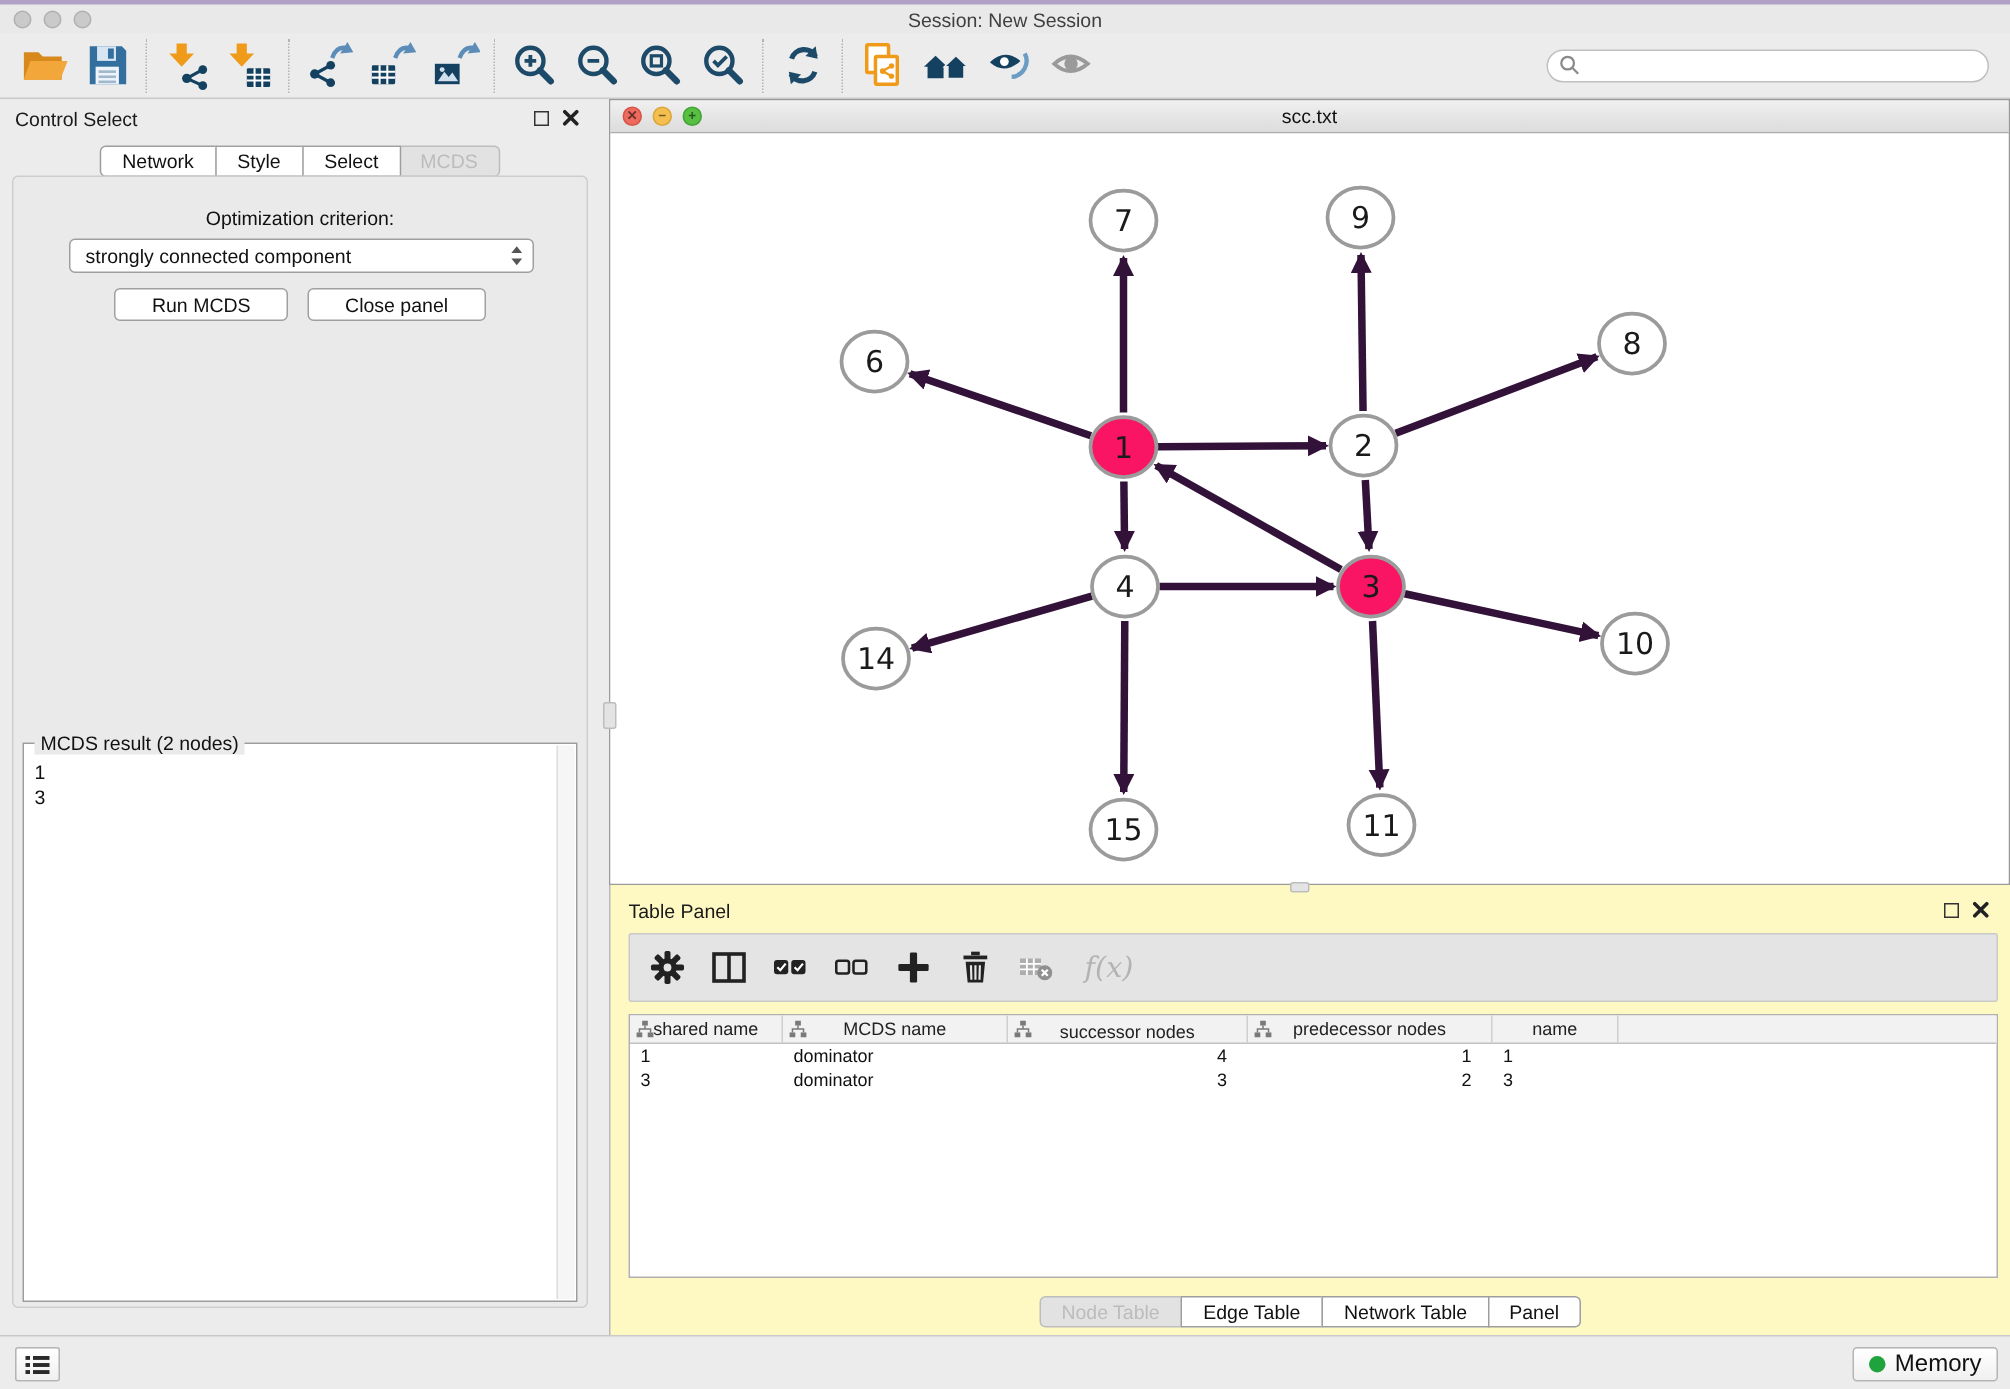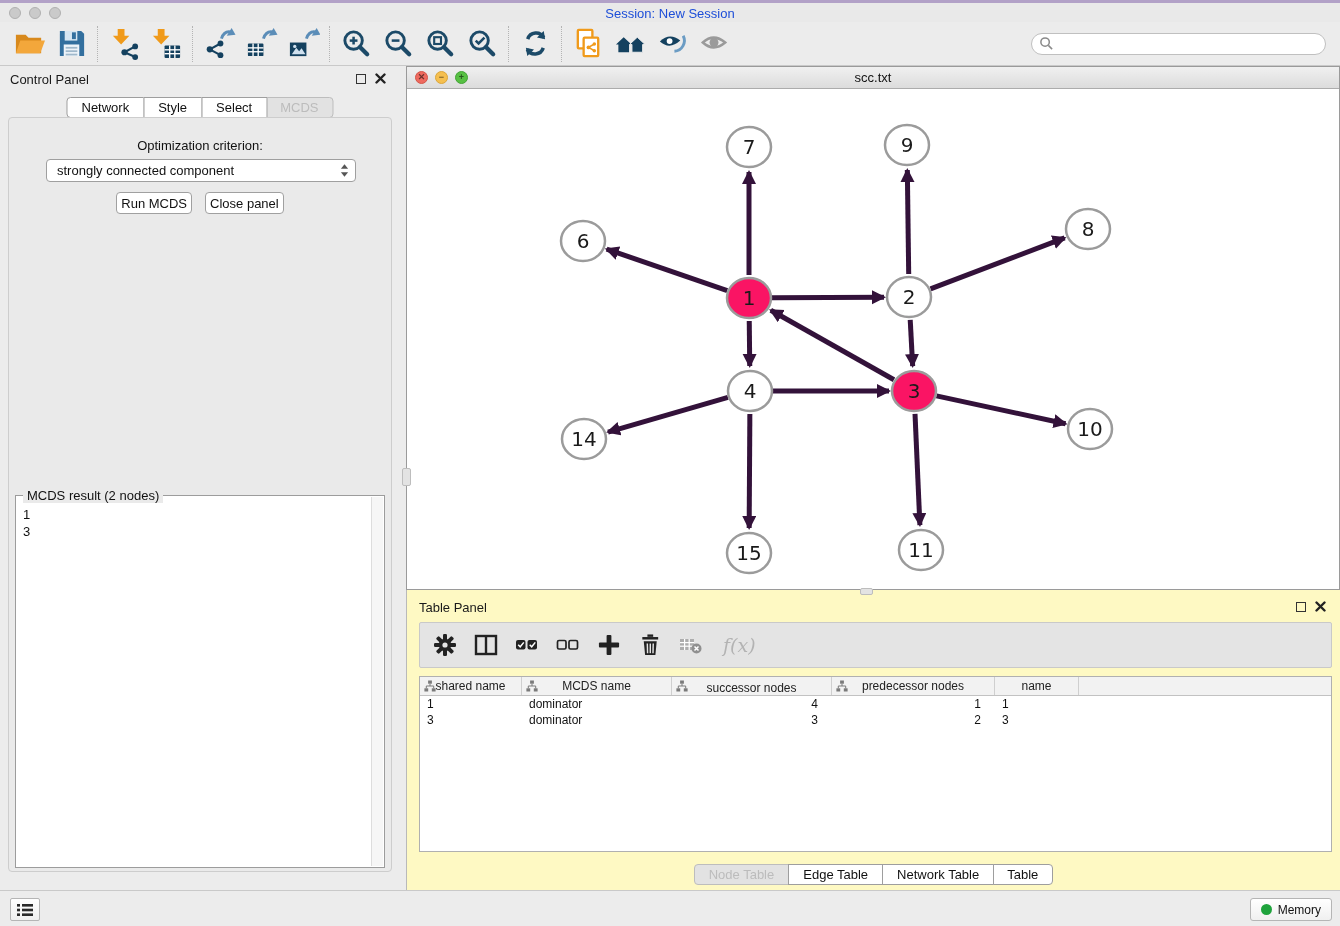--- a/index.html
+++ b/index.html
@@ -4,21 +4,21 @@
 <style>
   * { box-sizing: border-box; margin: 0; padding: 0; }
   html,body { width:1340px; height:926px; }
   body { font-family:"Liberation Sans", sans-serif; background:#ececec; position:relative; overflow:hidden; }
   .app { position:absolute; inset:0; }
 
   
   .titlebar { position:absolute; left:0; top:0; width:1340px; height:22px; background:#e9e9e9; border-top:3px solid #b2a1c7; }
   .tl-dots { position:absolute; left:9px; top:4px; display:flex; gap:8px; }
   .tl { width:12px; height:12px; border-radius:50%; background:#cacaca; border:1px solid #b0b0b0; }
-  .app-title { position:absolute; left:0; right:0; top:3px; text-align:center; font-size:13px; color:#1d4ed8; }
+  .app-title { position:absolute; left:0; right:0; top:3px; text-align:center; font-size:13px; color:#404040; }
 
   
   .toolbar { position:absolute; left:0; top:22px; width:1340px; height:44px; background:#ececec; border-bottom:1px solid #c9c9c9; display:flex; align-items:center; padding:0 8px; }
   .tbtn { width:42px; height:38px; display:flex; align-items:center; justify-content:center; flex:0 0 auto; }
   .tbtn svg { width:33px; height:33px; }
   .tsep { width:1px; height:36px; border-left:1px dotted #b4b4b4; margin:0 5px; flex:0 0 auto; }
   .search { margin-left:auto; margin-right:6px; position:relative; width:295px; height:22px; }
   .search input { width:100%; height:100%; border:1px solid #c0c0c0; border-radius:12px; background:#fff; padding:0 8px 0 27px; font-size:12px; outline:none; }
   .search svg { position:absolute; left:8px; top:3px; width:15px; height:15px; }
 
@@ -35,21 +35,21 @@
   .tab:first-child { border-radius:4px 0 0 4px; margin-left:0; }
   .tab:last-child { border-radius:0 4px 4px 0;padding-left:13px; }
   .tab.active { background:#e2e2e2; color:#bcbcbc; border-color:#bdbdbd; z-index:0; }
 
   .cp-content { position:absolute; left:8px; top:51px; width:384px; height:755px; background:#eaeaea; border:1px solid #cdcdcd; border-radius:4px; }
   .opt-label { position:absolute; top:20px; left:0; right:0; text-align:center; font-size:13px; color:#111; }
   .select { position:absolute; left:37px; top:41px; width:310px; height:23px; background:#fff; border:1px solid #9f9f9f; border-radius:4px; display:flex; align-items:center; padding:0 6px 0 10px; font-size:13px; color:#111; }
   .select .sel-val { flex:1; white-space:nowrap; overflow:hidden; }
   .select svg { width:9px; height:15px; flex:0 0 auto; }
   .btn-row { position:absolute; top:74px; left:0; right:0; display:flex; justify-content:center; gap:13px; }
-  .btn { height:22px; background:#fff; border:1px solid #a0a0a0; border-radius:4px; font-size:13px; color:#111; padding:0 4px; font-family:"Liberation Sans",sans-serif; }
+  .btn { height:22px; background:#fff; border:1px solid #a0a0a0; border-radius:4px; font-size:13px; color:#111; padding:0 24px; font-family:"Liberation Sans",sans-serif; }
   .groupbox { position:absolute; left:6px; top:377px; width:370px; height:373px; background:#fff; border:1px solid #9c9c9c; }
   .legend { position:absolute; top:-8px; left:7px; background:#eaeaea; padding:0 4px; font-size:13px; color:#111; line-height:15px; }
   .rlines { padding:10px 0 0 7px; font-size:13px; color:#111; line-height:17px; }
   .vtrack { position:absolute; top:1px; right:1px; bottom:1px; width:12px; background:#f6f6f6; border-left:1px solid #ddd; }
 
   
   .network-window { position:absolute; left:406px; top:66px; width:934px; height:524px; border:1px solid #9a9a9a; background:#fff; }
   .nw-titlebar { position:absolute; left:0; top:0; right:0; height:22px; background:linear-gradient(#f0f0f0,#dcdcdc); border-bottom:1px solid #acacac; }
   .nw-title { position:absolute; left:0; right:0; top:3px; text-align:center; font-size:13px; color:#111; }
   .wbtns { position:absolute; left:8px; top:4px; display:flex; gap:7px; }
@@ -76,21 +76,21 @@
   .tr { display:flex; height:16px; align-items:center; }
   .td { font-size:12px; color:#111; flex:0 0 auto; white-space:nowrap; overflow:hidden; }
   .td.left { text-align:left; padding-left:7px; }
   .td.right { text-align:right; padding-right:14px; }
 
   .table-tabs { position:absolute; left:0; right:0; top:274px; display:flex; justify-content:center; height:22px; }
 
   
   .statusbar { position:absolute; left:0; top:890px; width:1340px; height:36px; background:#ececec; border-top:1px solid #c9c9c9; }
   .list-btn { position:absolute; left:10px; top:7px; width:30px; height:23px; background:linear-gradient(#fff,#f0f0f0); border:1px solid #b5b5b5; border-radius:2px; display:flex; align-items:center; justify-content:center; }
-  .memory-btn { position:absolute; right:8px; top:7px; height:23px; background:linear-gradient(#fff,#f0f0f0); border:1px solid #b5b5b5; border-radius:3px; display:flex; align-items:center; gap:6px; padding:0 10px; font-size:12px; color:#111; }
+  .memory-btn { position:absolute; right:8px; top:7px; height:23px; background:linear-gradient(#fff,#f0f0f0); border:1px solid #b5b5b5; border-radius:3px; display:flex; align-items:center; gap:6px; padding:0 10px; font-size:16px; color:#111; }
   .mem-dot { width:11px; height:11px; border-radius:50%; background:#1fa33c; }
 </style>
 </head>
 <body>
 
 <div class="app">
 
   <div class="titlebar">
     <div class="tl-dots">
       <span class="tl"></span>
@@ -255,21 +255,21 @@
       <svg viewBox="0 0 16 16">
         <circle cx="6.5" cy="6.5" r="4.5" stroke="#8a8a8a" stroke-width="1.6" fill="none"></circle>
         <line x1="10" y1="10" x2="14" y2="14" stroke="#8a8a8a" stroke-width="1.6"></line>
       </svg>
       <input placeholder="" style="">
     </div>
   </div>
 
   <div class="control-panel">
     <div class="panel-head">
-      <span class="panel-title">Control Panel</span>
+      <span class="panel-title">Control Select</span>
       <span class="ph-icons">
         <span class="float-icon"></span>
         <span class="close-icon">
           <svg viewBox="0 0 11 11">
               <path d="M1.5 1.5 L9.5 9.5 M9.5 1.5 L1.5 9.5" stroke="#222" stroke-width="2.4" stroke-linecap="round"></path>
             </svg>
         </span>
       </span>
     </div>
     <div class="tabs" id="control-tabs">
@@ -526,21 +526,21 @@
             <div class="td right" style="width: 163px;">2</div>
             <div class="td left" style="width: 84px;">3</div>
           </div>
         </div>
     </div>
 
     <div class="table-tabs tabs" style="position: absolute; transform: none; left: 0px; right: 0px; justify-content: center;" id="table-tabs">
         <div class="tab active">Node Table</div>
         <div class="tab">Edge Table</div>
         <div class="tab">Network Table</div>
-        <div class="tab">Table</div>
+        <div class="tab">Panel</div>
       </div>
   </div>
 
   <div class="statusbar">
     <div class="list-btn">
       <svg width="18" height="14" viewBox="0 0 18 14">
         <g fill="#2a2a2a">
           <rect x="1" y="1" width="3" height="2.6"></rect>
             <rect x="6" y="1" width="11" height="2.6"></rect>
           <rect x="1" y="5.7" width="3" height="2.6"></rect>

